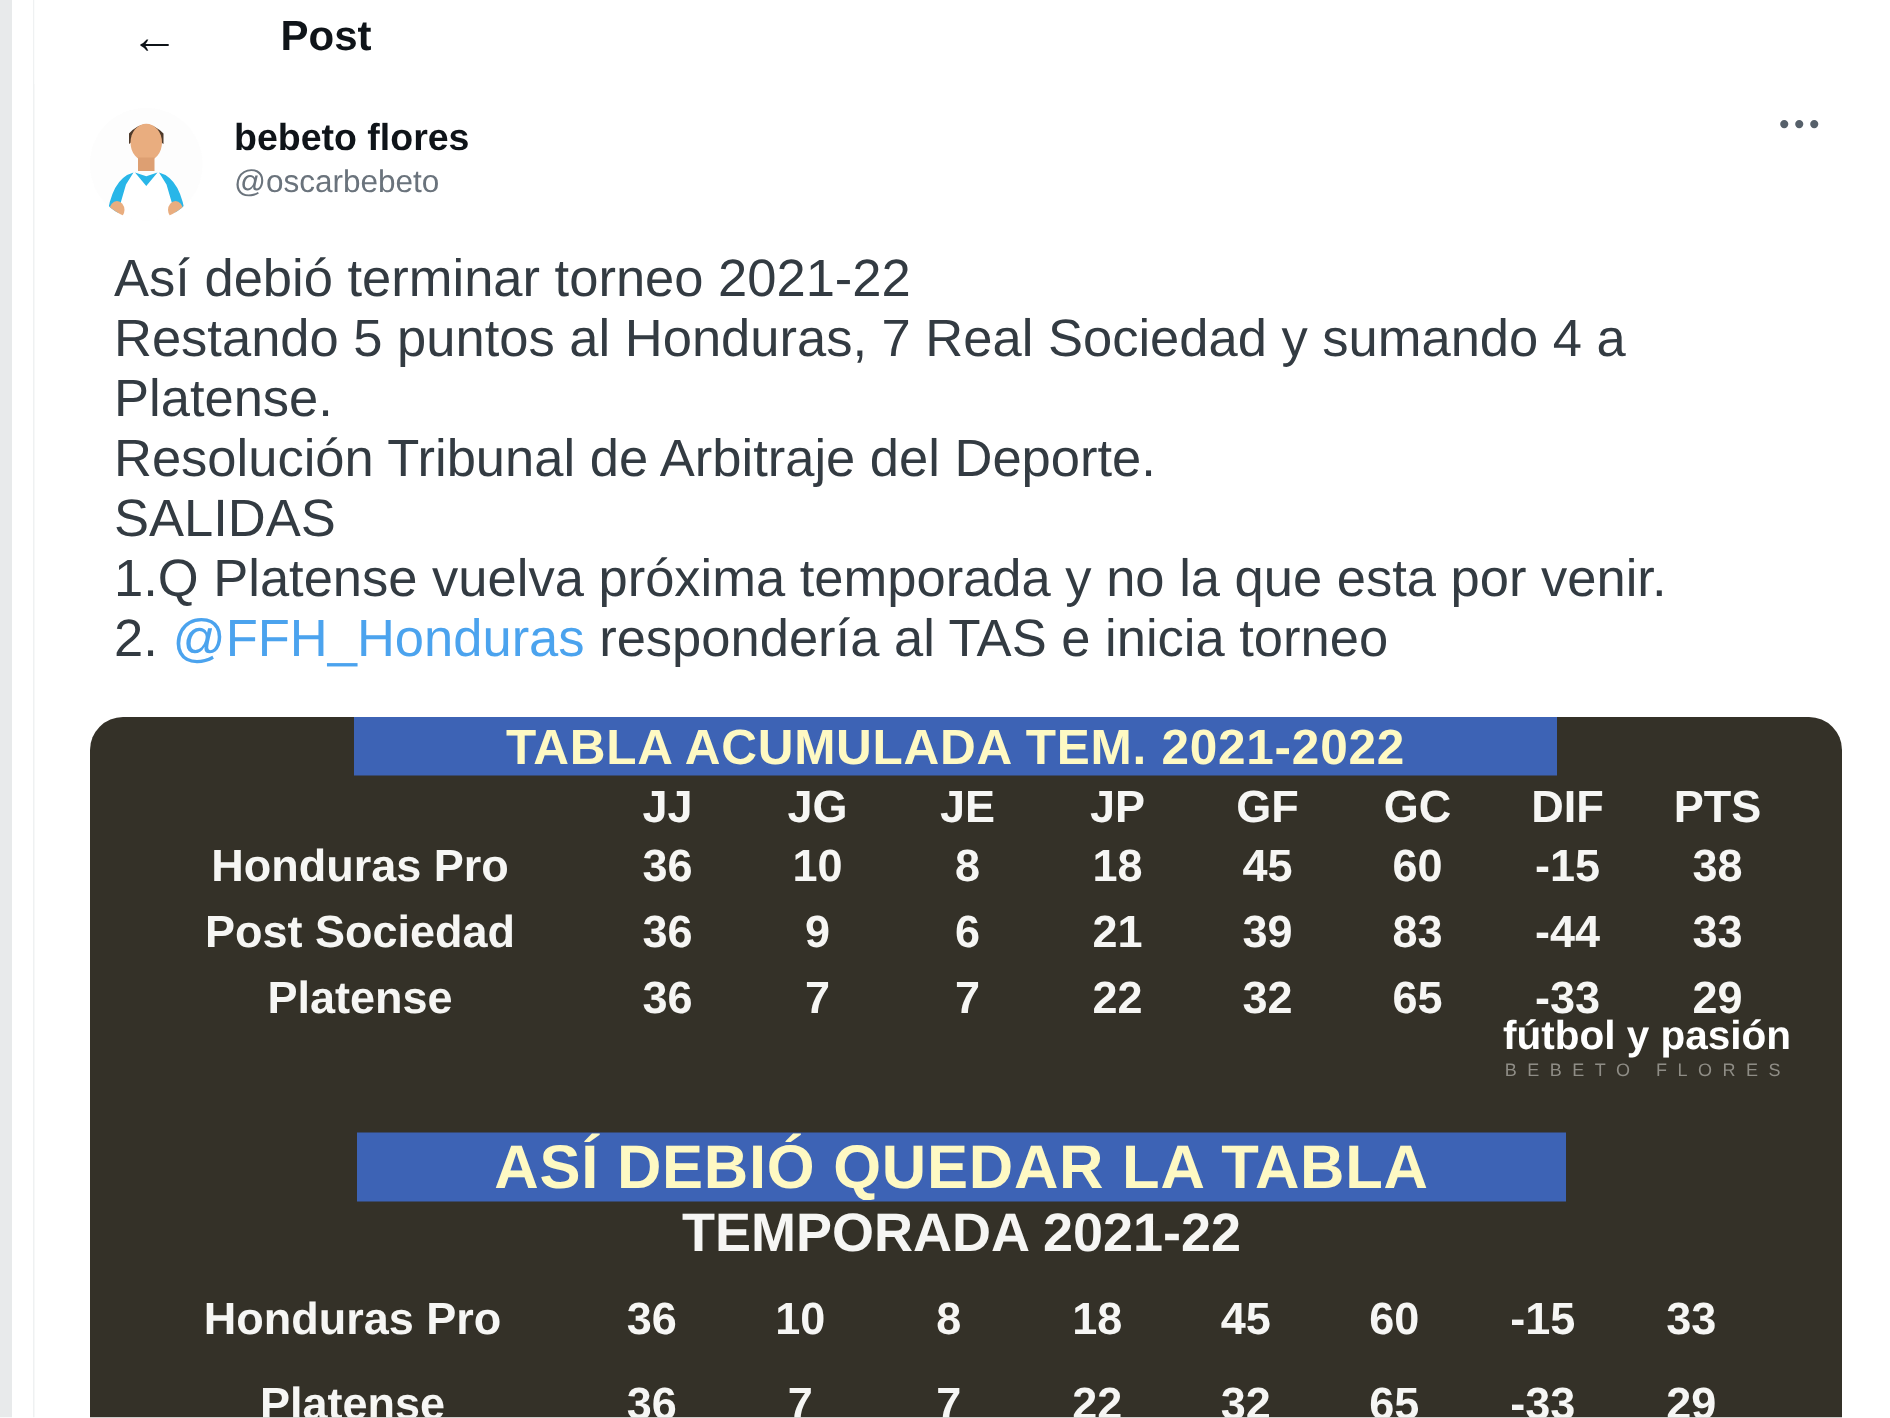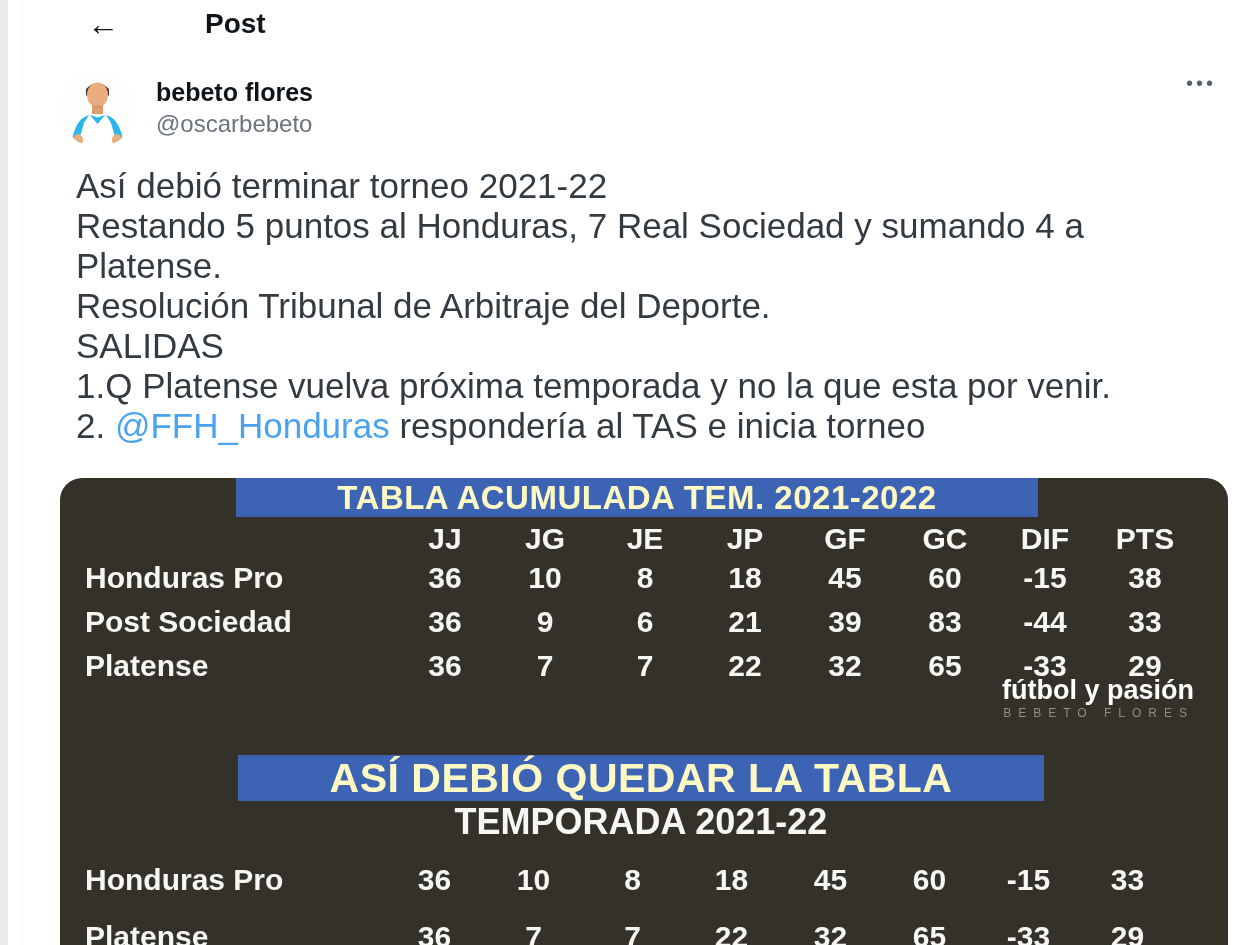--- a/index.html
+++ b/index.html
@@ -10,46 +10,46 @@
   body{
     width:1260px;height:945px;overflow:hidden;position:relative;background:#ffffff;
     font-family:"Liberation Sans","DejaVu Sans",sans-serif;
   }
   .left-strip{position:absolute;left:0;top:0;width:8px;height:945px;background:#e8eaeb;}
   .col-border{position:absolute;left:22px;top:0;width:1px;height:945px;background:#eff1f2;}
 
   
   .top-bar{position:absolute;left:23px;top:0;width:1237px;height:56px;background:#fff;}
   .back-btn{position:absolute;left:64px;top:4px;font-size:32px;color:var(--ink);cursor:pointer;line-height:40px;}
-  .page-title{position:absolute;left:182px;top:8px;font-size:28px;font-weight:700;color:var(--ink);}
+  .page-title{position:absolute;left:164px;top:8px;font-size:28px;font-weight:700;color:var(--ink);}
 
   
   .avatar{position:absolute;left:60px;top:72px;width:75px;height:75px;border-radius:50%;overflow:hidden;background:#fdfdfd;cursor:pointer;}
   .author-name{position:absolute;left:156px;top:78px;font-size:25px;font-weight:700;color:var(--ink);cursor:pointer;}
-  .author-handle{position:absolute;left:156px;top:110px;font-size:24px;color:var(--muted);cursor:pointer;}
+  .author-handle{position:absolute;left:156px;top:110px;font-size:21px;color:var(--muted);cursor:pointer;}
   .more-btn{position:absolute;left:1186px;top:72px;font-size:20px;letter-spacing:3px;color:#56606a;cursor:pointer;}
 
   
   .tweet-text{position:absolute;left:76px;top:166px;width:1150px;font-size:35px;line-height:40px;color:var(--body-text);}
   .tweet-text .mention{color:var(--link);cursor:pointer;}
 
   
   .img-card{
     position:absolute;left:60px;top:478px;width:1168px;height:467px;
     background:var(--card-bg);border-radius:22px 22px 0 0;overflow:hidden;cursor:pointer;
     color:var(--card-text);
   }
   .band{background:var(--accent);color:#fef9c3;font-weight:700;text-align:center;white-space:nowrap;}
   .band1{margin-left:176px;width:802px;height:39px;font-size:33px;line-height:39px;letter-spacing:.5px;}
   .band2{margin-left:178px;width:806px;height:46px;font-size:41px;line-height:46px;margin-top:67px;letter-spacing:.5px;}
   .t-sub{margin-left:178px;width:806px;text-align:center;font-size:36px;font-weight:700;margin-top:3px;height:36px;line-height:36px;}
 
   .t-row{display:grid;grid-template-columns:310px repeat(8,100px);align-items:center;height:44px;padding-left:25px;font-weight:700;}
   .t-head{height:34px;margin-top:5px;font-size:30px;}
-  .t-row .team{font-size:30px;text-align:left;}
+  .t-row .team{font-size:30px;text-align:center;}
   .t-row .num,.t-head > div{font-size:30px;text-align:center;}
   .t2 .t-row{grid-template-columns:300px repeat(8,99px);}
   .t2 .t-row:first-child{margin-top:18px;}
   .t2 .t-row:last-child{margin-top:13px;}
 
   .watermark{position:absolute;top:198px;right:34px;text-align:right;}
   .wm-brand{font-size:27px;font-weight:700;color:#fff;line-height:28px;}
   .wm-sub{font-size:12px;letter-spacing:7px;color:var(--card-muted);margin-top:2px;}
 </style>
 </head>

